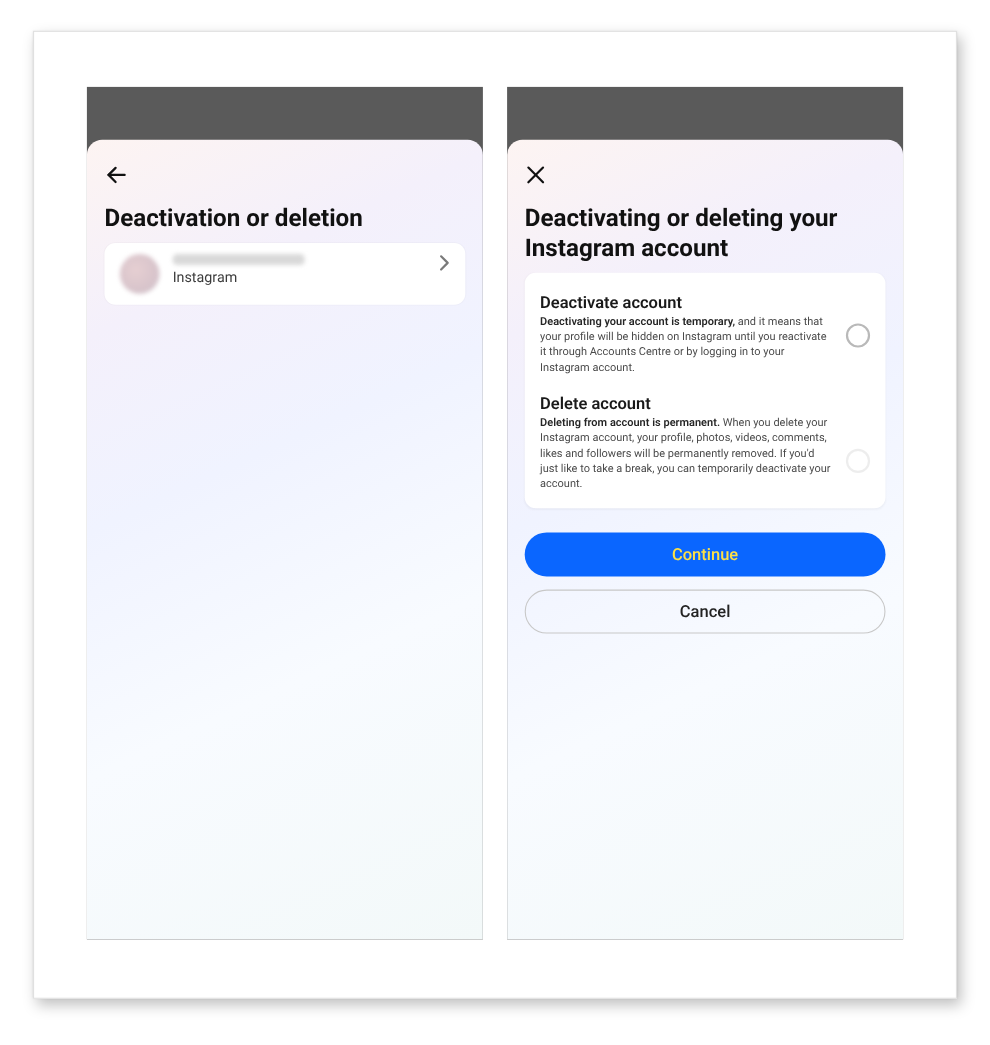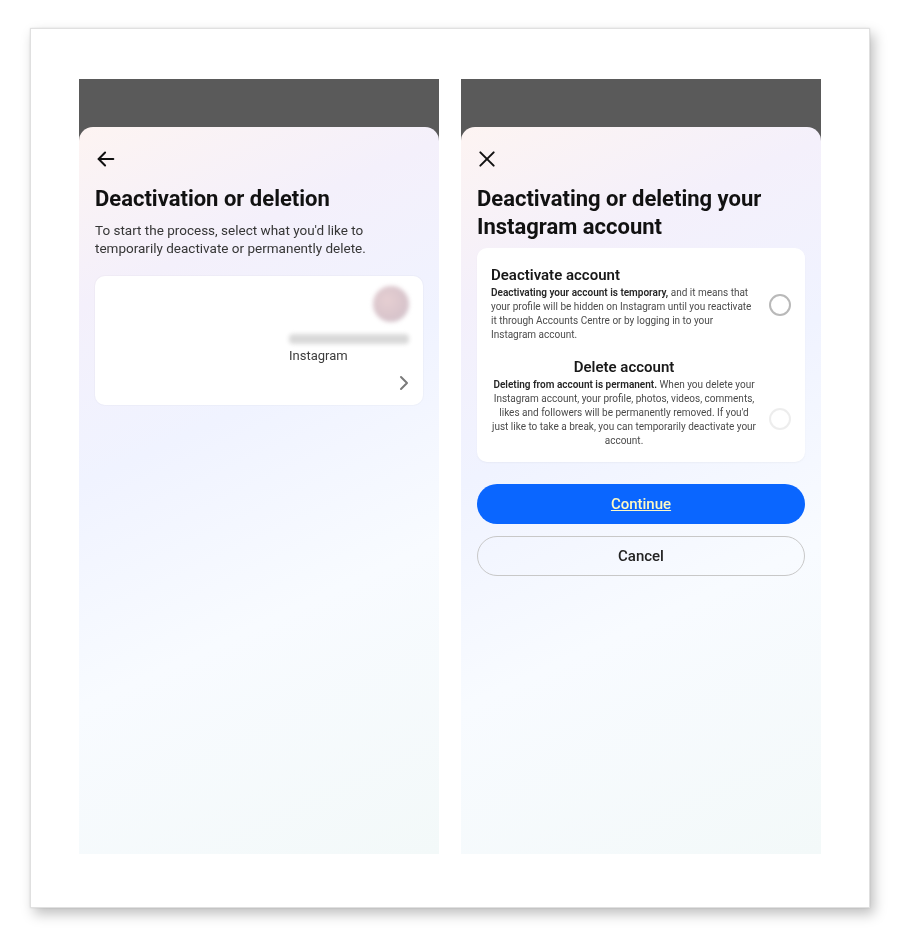--- a/index.html
+++ b/index.html
@@ -70,25 +70,24 @@
       font-size: 13.5px;
       color: #363636;
       line-height: 1.4;
       margin-bottom: 18px;
     }
     .account-row {
       background: #ffffff;
       border-radius: 10px;
       padding: 10px 14px;
       display: flex;
-      align-items: flex-end;
+      align-items: flex-start;
       gap: 12px;
       cursor: pointer;
       box-shadow: 0 0 0 1px rgba(0,0,0,0.02);
-      flex-direction: column;
     }
     .avatar {
       width: 36px;
       height: 36px;
       border-radius: 50%;
       background: radial-gradient(circle at 40% 40%, #e6cfd2 0%, #d8c4cb 60%, #cfc6cf 100%);
       filter: blur(2px);
       flex-shrink: 0;
     }
     .account-text { flex: 1; min-width: 0; }
@@ -113,21 +112,21 @@
       padding: 14px 14px 14px 14px;
       margin-bottom: 22px;
       box-shadow: 0 1px 2px rgba(0,0,0,0.04);
     }
     .option {
       display: flex;
       gap: 12px;
       align-items: flex-start;
       padding: 4px 0 12px 0;
     }
-    .option:last-child { padding-bottom: 0; text-align: center; }
+    .option:last-child { padding-bottom: 0; }
     .option-text { flex: 1; }
     .option-title {
       font-size: 15px;
       font-weight: 600;
       color: #191919;
       margin-bottom: 2px;
     }
     .option-desc {
       font-size: 10px;
       line-height: 1.4;
@@ -154,23 +153,22 @@
       font-size: 15px;
       font-weight: 500;
       display: flex;
       align-items: center;
       justify-content: center;
       cursor: pointer;
       margin-bottom: 12px;
     }
     .btn-primary {
       background: #0a66ff;
-      color: #fef9c3;
+      color: #fde047;
       border: none;
-      text-decoration: underline;
     }
     .btn-secondary {
       background: transparent;
       border: 1px solid #c8c8c8;
       color: #232323;
     }
   </style>
 </head>
 <body>
 
@@ -178,21 +176,20 @@
 
   <div class="phone">
     <div class="sheet">
       <div class="nav-icon">
         <svg width="22" height="22" viewBox="0 0 24 24" fill="none" stroke="#111" stroke-width="2.2" stroke-linecap="round" stroke-linejoin="round">
           <line x1="20" y1="12" x2="4" y2="12"></line>
           <polyline points="11 5 4 12 11 19"></polyline>
         </svg>
       </div>
       <div class="title">Deactivation or deletion</div>
-      <div class="subtitle">To start the process, select what you'd like to temporarily deactivate or permanently delete.</div>
 
       <div class="account-row">
         <div class="avatar"></div>
         <div class="account-text">
           <div class="account-name"></div>
           <div class="account-sub">Instagram</div>
         </div>
         <div class="chevron">
           <svg width="10" height="16" viewBox="0 0 10 16" fill="none" stroke="#7a7a7a" stroke-width="2" stroke-linecap="round" stroke-linejoin="round">
             <polyline points="2 2 8 8 2 14"></polyline>

